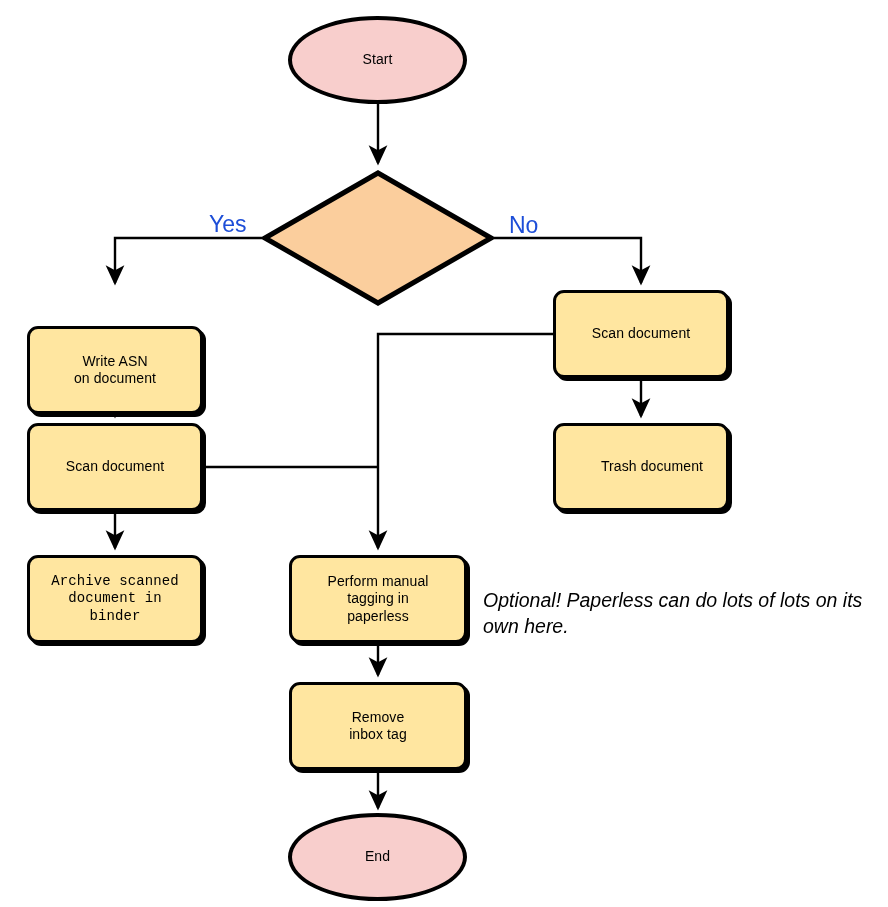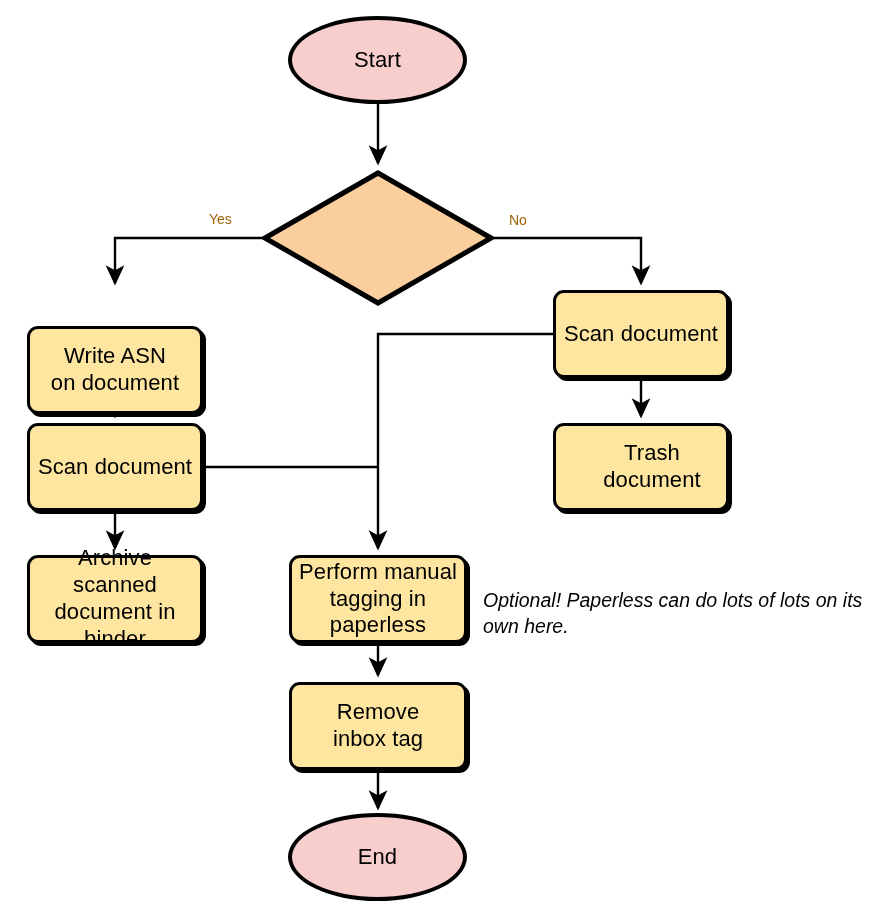--- a/index.html
+++ b/index.html
@@ -29,21 +29,21 @@
     height: 907px;
   }
   .node {
     position: absolute;
     box-sizing: border-box;
     display: flex;
     align-items: center;
     justify-content: center;
     text-align: center;
     line-height: 1.22;
-    font-size: 22px;
+    font-size: 14px;
     color: #000000;
     white-space: pre-line;
     letter-spacing: 0.1px;
   }
   .node-process {
     border: 3px solid #000000;
     border-radius: 11px;
     box-shadow: 3px 3px 0 0 #000000;
     padding: 2px 6px;
   }
@@ -62,22 +62,22 @@
     top: 0;
     width: 100%;
     height: 100%;
   }
   .decision-label {
     position: relative;
     z-index: 3;
   }
   .edge-label {
     position: absolute;
-    font-size: 14px;
-    color: #a16207;
+    font-size: 23px;
+    color: #1d4ed8;
     background: transparent;
     white-space: nowrap;
   }
   .note {
     position: absolute;
     font-style: italic;
     font-size: 19.5px;
     line-height: 1.33;
     color: #000000;
     white-space: pre-line;
@@ -132,21 +132,21 @@
 
   <div class="node node-process" style="left:27px; top:290px; width:176px; height:88px; background:#ffe6a0;margin-top:36px;">
     <span>Write ASN
 on document</span>
   </div>
 
   <div class="node node-process" style="left:27px; top:423px; width:176px; height:88px; background:#ffe6a0;">
     <span>Scan document</span>
   </div>
 
-  <div class="node node-process" style="left:27px; top:555px; width:176px; height:88px; background:#ffe6a0;">
+  <div class="node node-process" style="left:27px; top:555px; width:176px; height:88px; background:#ffe6a0;font-family:Liberation Mono, monospace;">
     <span>Archive scanned
 document in
 binder</span>
   </div>
 
   <div class="node node-process" style="left:553px; top:290px; width:176px; height:88px; background:#ffe6a0;">
     <span>Scan document</span>
   </div>
 
   <div class="node node-process" style="left:553px; top:423px; width:176px; height:88px; background:#ffe6a0;padding-left:28px;">

